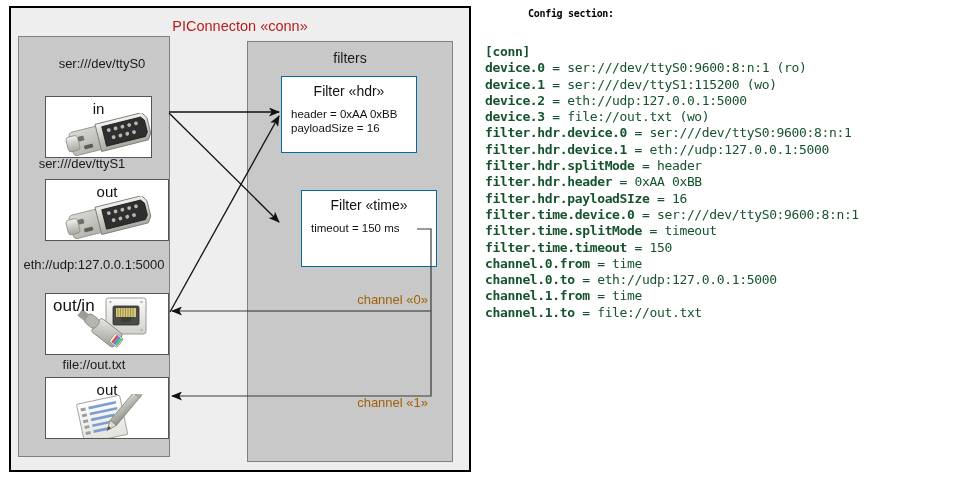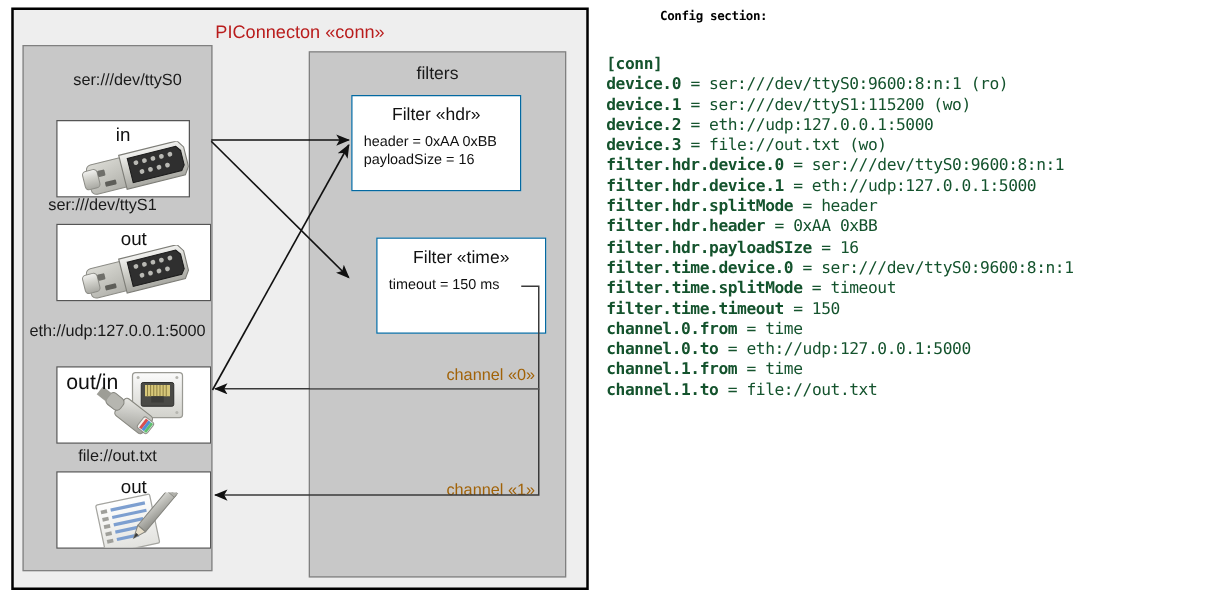--- a/index.html
+++ b/index.html
@@ -274,21 +274,21 @@
   </div>
 
   <div class="filter-box" style="left:281px;top:190px;width:136px;height:77px;margin-left:20px;">
     <div class="filter-title">Filter «time»</div>
     <div class="filter-props">
       <div>timeout = 150 ms</div>
     </div>
   </div>
 
   <div class="channel-label" style="left:250px;top:292px;width:178px;">channel «0»</div>
-  <div class="channel-label" style="left:250px;top:384px;width:178px;">channel «1»</div>
+  <div class="channel-label" style="left:250px;top:395px;width:178px;">channel «1»</div>
 
   <svg id="svg-layer" viewBox="0 0 482 484">
     <defs>
       <marker id="arw" markerWidth="11" markerHeight="9" refX="10" refY="4.5" orient="auto" markerUnits="userSpaceOnUse">
         <path d="M0,0 L11,4.5 L0,9 L2.6,4.5 Z" fill="#111111"></path>
       </marker>
     </defs>
 
     <line x1="169" y1="112" x2="279" y2="112" stroke="#111111" stroke-width="1.3" marker-end="url(#arw)"></line>
 

